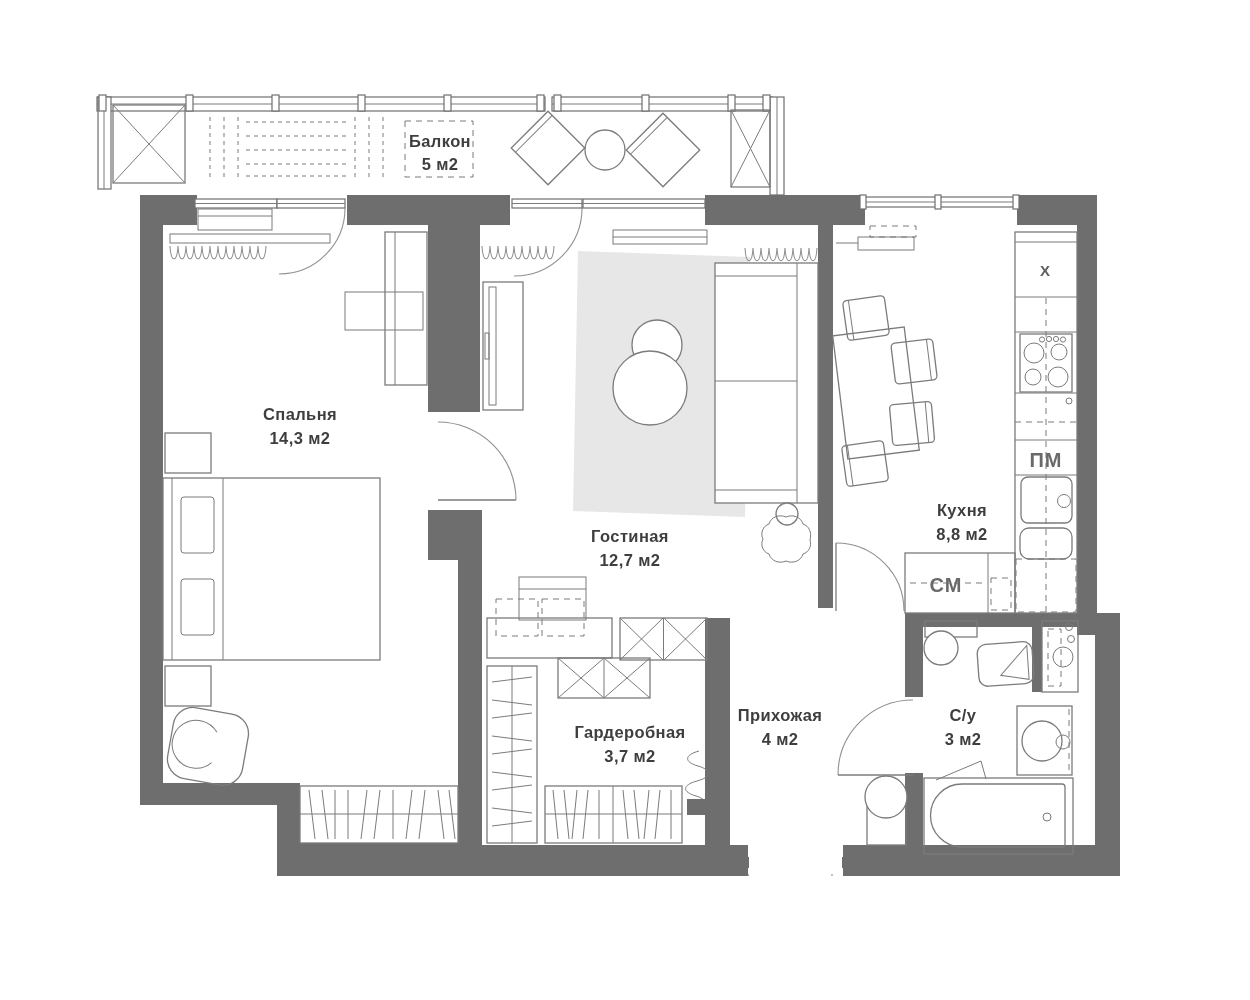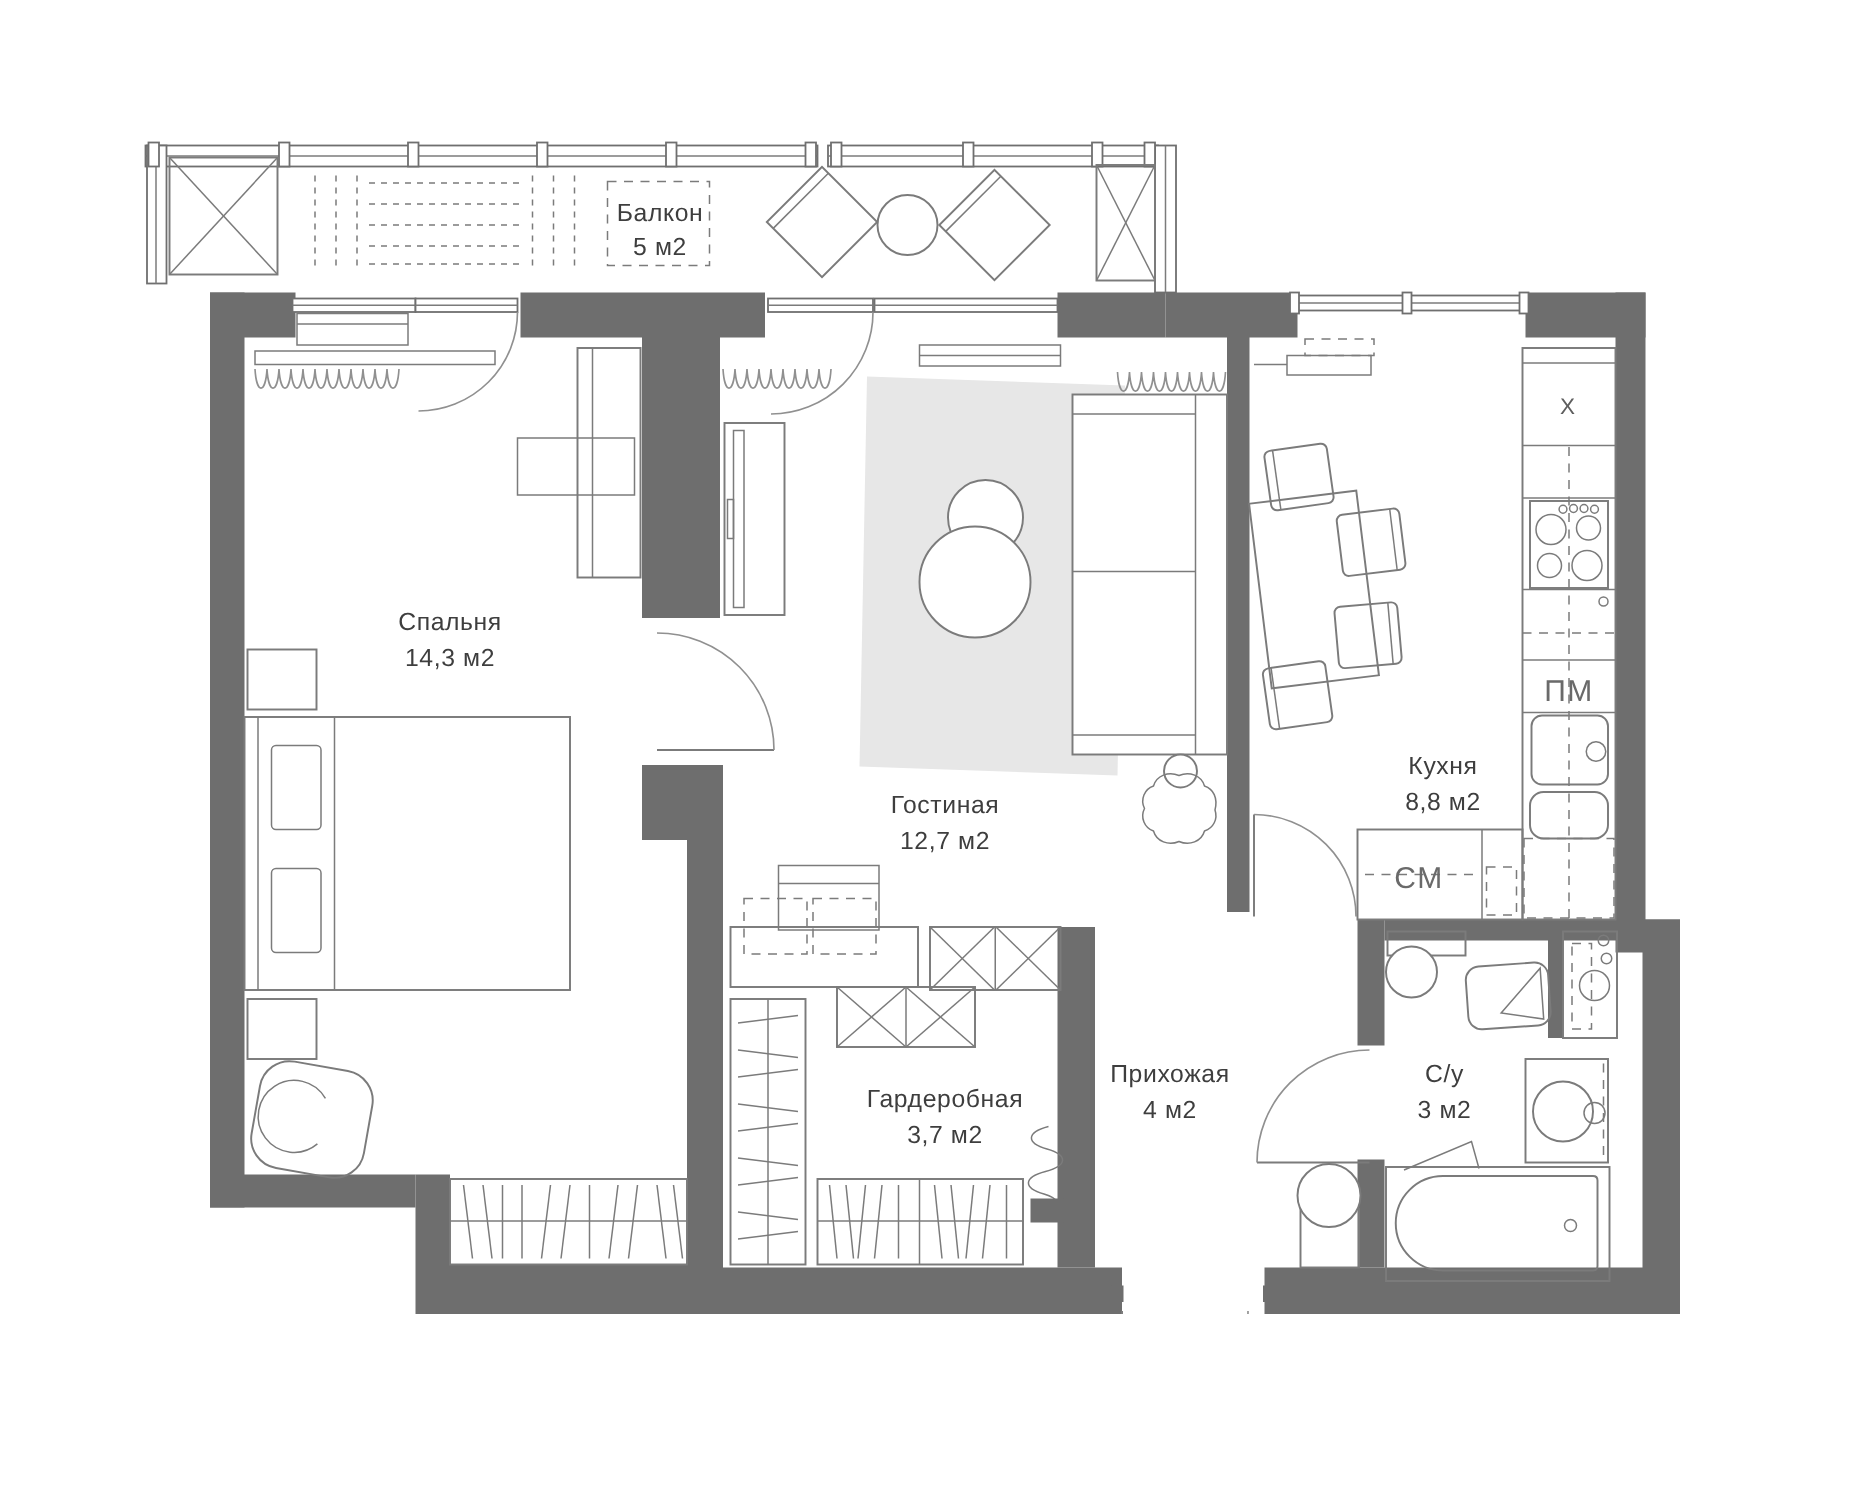--- a/index.html
+++ b/index.html
@@ -1,18 +1,18 @@
 <!DOCTYPE html>
 <html><head>
 <meta charset="utf-8">
 <title>Floor plan</title>
 <style>
   html,body{margin:0;padding:0;background:#fff;}
   .stage{width:1250px;height:876px;background:#ffffff;position:relative;overflow:hidden;
-         font-family:"Liberation Sans", sans-serif;}
+         font-family:"Liberation Sans", sans-serif;font-weight:bold;}
   svg{display:block}
   .wall{fill:#6e6e6e;stroke:none}
   .s{fill:none;stroke:#7b7b7b;stroke-width:1.3}
   .sw{fill:#ffffff;stroke:#7b7b7b;stroke-width:1.3}
   .thin{stroke-width:1}
   .dash{stroke-dasharray:6 5}
   .dash2{stroke-dasharray:4 4}
   .arc{fill:none;stroke:#909090;stroke-width:1.1}
   .rug{fill:#e7e7e7;stroke:none}
   .glz{fill:#ffffff;stroke:#6f6f6f;stroke-width:1.2}

